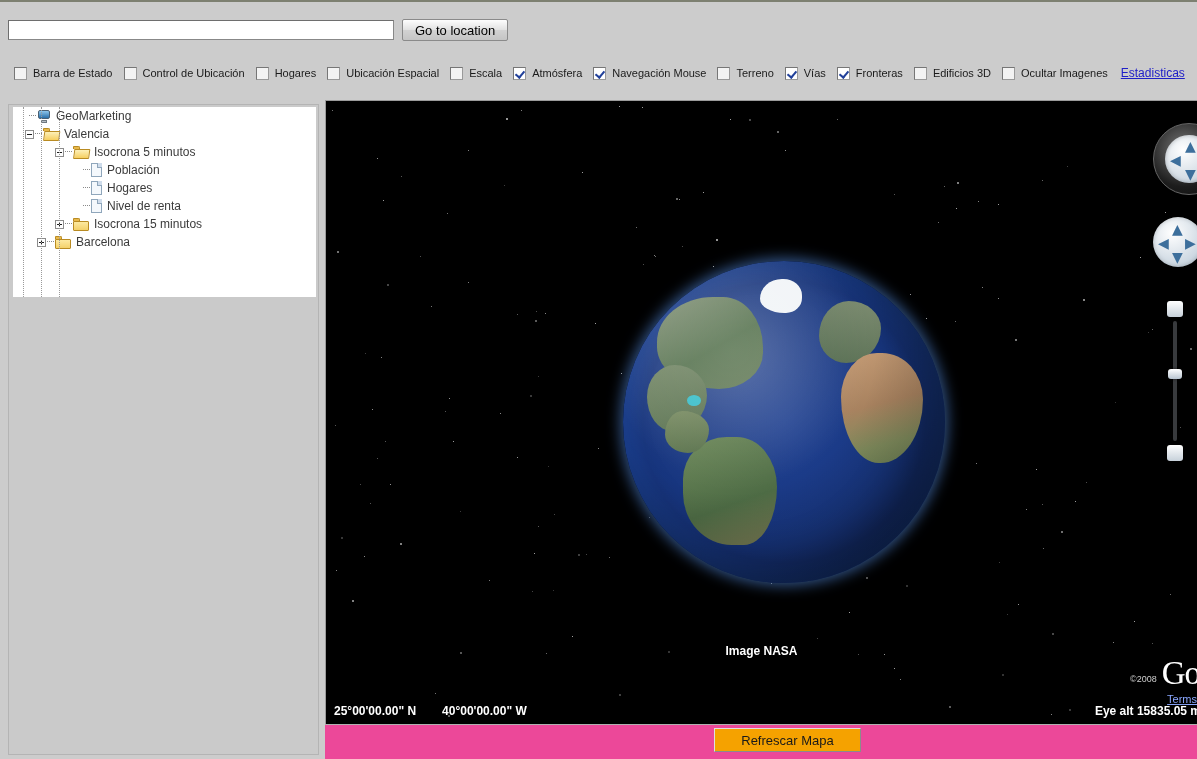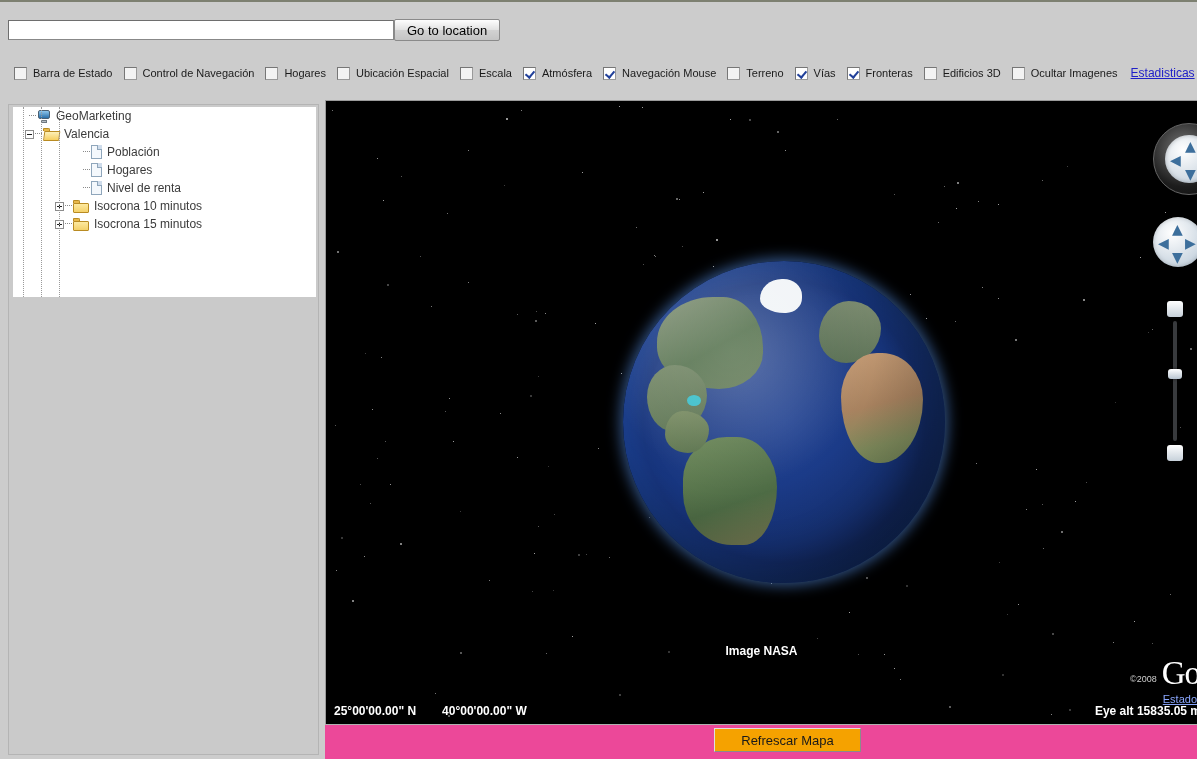--- a/index.html
+++ b/index.html
@@ -19,21 +19,21 @@
   #toolbar {
     position: absolute;
     left: 0; top: 0;
     width: 1197px; height: 92px;
     background: #cccccc;
     border-top: 2px solid #7d8071;
   }
   #searchrow {
     position: absolute;
     left: 8px; top: 17px;
-    display: flex; align-items: center; 
+    display: flex; align-items: center; gap: 8px;
   }
   #location-input {
     width: 386px; height: 20px;
     box-sizing: border-box;
     border: 1px solid #888888;
     border-top-color: #6e6e6e;
     border-left-color: #6e6e6e;
     background: #ffffff;
     font-family: "Liberation Sans", sans-serif;
     font-size: 12px;
@@ -437,21 +437,21 @@
       <button id="goto-button">Go to location</button>
     </div>
 
     <div id="checkrow">
         <span class="chk-group">
           <span class="chk"></span>
           <span class="chk-label">Barra de Estado</span>
         </span>
         <span class="chk-group">
           <span class="chk"></span>
-          <span class="chk-label">Control de Navegación</span>
+          <span class="chk-label">Control de Ubicación</span>
         </span>
         <span class="chk-group">
           <span class="chk"></span>
           <span class="chk-label">Hogares</span>
         </span>
         <span class="chk-group">
           <span class="chk"></span>
           <span class="chk-label">Ubicación Espacial</span>
         </span>
         <span class="chk-group">
@@ -502,20 +502,29 @@
           <span class="tlabel">GeoMarketing</span>
         </div>
         <div class="tnode" style="padding-left: 12px;">
           <span class="toggle"></span>
           <span class="dash"></span>
           <span class="folder open">
             <span class="tab"></span>
             <span class="body"></span>
           </span>
           <span class="tlabel">Valencia</span>
+        </div>
+        <div class="tnode" style="padding-left: 42px;">
+          <span class="toggle"></span>
+          <span class="dash"></span>
+          <span class="folder open">
+            <span class="tab"></span>
+            <span class="body"></span>
+          </span>
+          <span class="tlabel">Isocrona 5 minutos</span>
         </div>
         <div class="tnode" style="padding-left: 60px;">
           <span class="spacer" style="width: 9px;"></span>
           <span class="dash"></span>
           <span class="page"></span>
           <span class="tlabel">Población</span>
         </div>
         <div class="tnode" style="padding-left: 60px;">
           <span class="spacer" style="width: 9px;"></span>
           <span class="dash"></span>
@@ -528,30 +537,30 @@
           <span class="page"></span>
           <span class="tlabel">Nivel de renta</span>
         </div>
         <div class="tnode" style="padding-left: 42px;">
           <span class="toggle plus"></span>
           <span class="dash"></span>
           <span class="folder closed">
             <span class="tab"></span>
             <span class="body"></span>
           </span>
-          <span class="tlabel">Isocrona 10 minutos</span>
+          <span class="tlabel">Isocrona 15 minutos</span>
         </div>
-        <div class="tnode" style="padding-left: 42px;">
+        <div class="tnode" style="padding-left: 24px;">
           <span class="toggle plus"></span>
           <span class="dash"></span>
           <span class="folder closed">
             <span class="tab"></span>
             <span class="body"></span>
           </span>
-          <span class="tlabel">Isocrona 15 minutos</span>
+          <span class="tlabel">Barcelona</span>
         </div>
         <div class="vline" style="left: 10px;"></div>
         <div class="vline" style="left: 28px;"></div>
         <div class="vline" style="left: 46px;"></div>
       </div>
   </div>
 
   <div id="map-outer">
     <div id="stars">
         <span class="star" style="width: 1px; height: 1px; left: 825.511px; top: 228.104px; opacity: 0.54;"></span>
@@ -724,21 +733,21 @@
 
       <div style="position:absolute;inset:0;border-radius:50%;background:radial-gradient(circle at 34% 28%, rgba(255,255,255,0.10), rgba(0,0,0,0) 45%, rgba(0,0,0,0.42) 100%);"></div>
     </div>
 
     <div id="nasa">Image NASA</div>
 
     <div id="gbrand">
       <span id="gcopy">©2008</span>
       <span id="glogo">Goog</span>
     </div>
-    <span id="terms">Estado</span>
+    <span id="terms">Terms</span>
 
     <div id="coords">
       <span>25°00'00.00" N</span>
       <span>40°00'00.00" W</span>
     </div>
     <div id="eyealt">Eye alt 15835.05 m</div>
 
     <div id="navwrap">
       <div id="compass">
         <div class="inner"></div>

